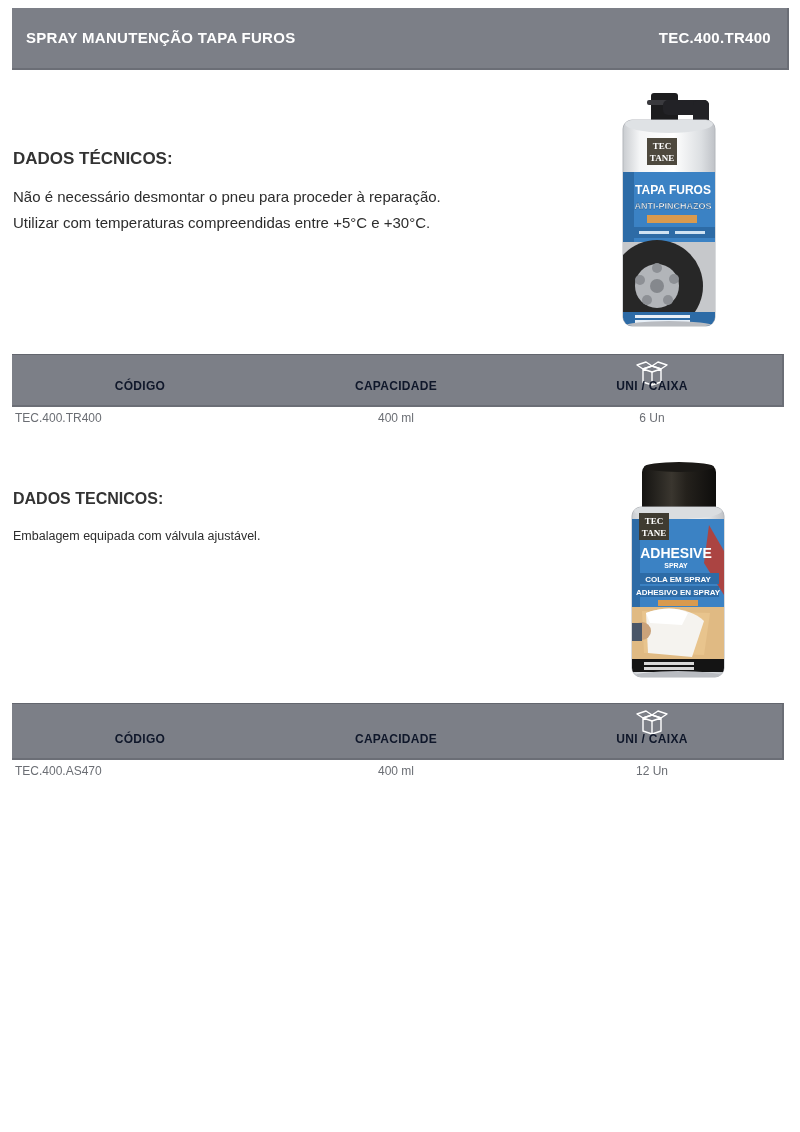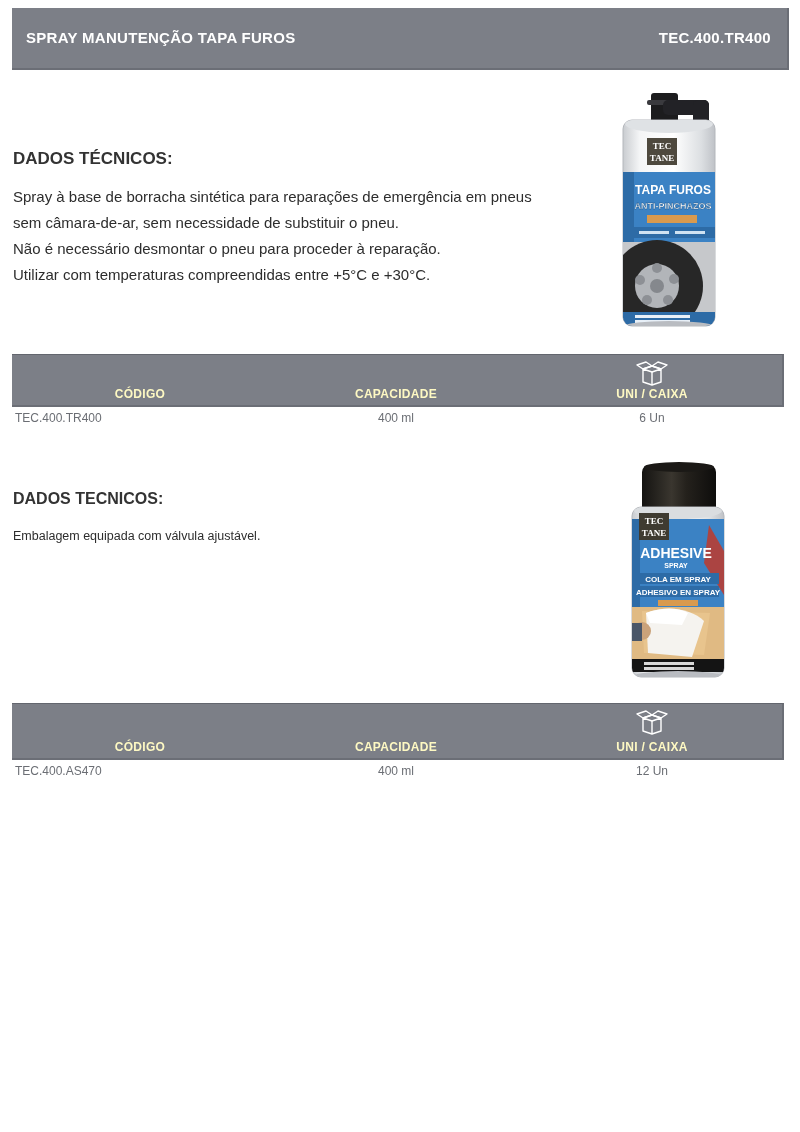--- a/index.html
+++ b/index.html
@@ -36,22 +36,22 @@
   .tbl1 { top:354px; }
   .tbl2 { top:703px; }
   .tbl-head {
     position:relative; background:#7c7f87;
     border-top:1px solid #63666e;
     border-right:2px solid #6b6e76; border-bottom:2px solid #6b6e76;
   }
   .tbl1 .tbl-head { height:53px; }
   .tbl2 .tbl-head { height:57px; }
   .th {
-    position:absolute; bottom:4px; width:256px; text-align:center;
-    color:#fef9c3; font-size:12px; font-weight:bold; letter-spacing:.3px;
+    position:absolute; bottom:12px; width:256px; text-align:center;
+    color:#0f172a; font-size:12px; font-weight:bold; letter-spacing:.3px;
   }
   .th.c1 { left:0; } .th.c2 { left:256px; } .th.c3 { left:512px;text-align:center; }
   .head-icon {
     position:absolute; top:3px; left:512px; width:256px;
     display:flex; justify-content:center;
   }
   .tbl-row { position:relative; height:22px; background:#ffffff; color:#6b6e74; font-size:12px; }
   .td { position:absolute; top:4px; width:256px; text-align:center; }
   .td.c1 { left:0; text-align:left; padding-left:3px; }
   .td.c2 { left:256px; } .td.c3 { left:512px; }
@@ -122,21 +122,20 @@
         <rect x="18" y="224" width="92" height="14" fill="#2d6ba6"></rect>
         <rect x="30" y="227" width="55" height="3" fill="#e8f0f8"></rect>
           <rect x="30" y="232" width="55" height="3" fill="#e8f0f8"></rect>
         <ellipse cx="64" cy="238" rx="44" ry="5" fill="#b9bcc1"></ellipse>
       </g>
     </svg>
   </div>
 
   <div class="tech-label s1">DADOS TÉCNICOS:</div>
   <div class="paragraphs s1">
-    <p>Spray à base de borracha sintética para reparações de emergência em pneus sem câmara-de-ar, sem necessidade de substituir o pneu.</p>
     <p>Não é necessário desmontar o pneu para proceder à reparação.</p>
     <p>Utilizar com temperaturas compreendidas entre +5°C e +30°C.</p>
   </div>
 
   <div class="tbl tbl1">
     <div class="tbl-head">
       <div class="head-icon">
         <svg width="34" height="30" viewBox="0 0 34 30">
           <g fill="none" stroke="#ffffff" stroke-width="1.4" stroke-linejoin="round">
             <path d="M8 11 L17 14 L26 11 L26 24 L17 27 L8 24 Z"></path>

